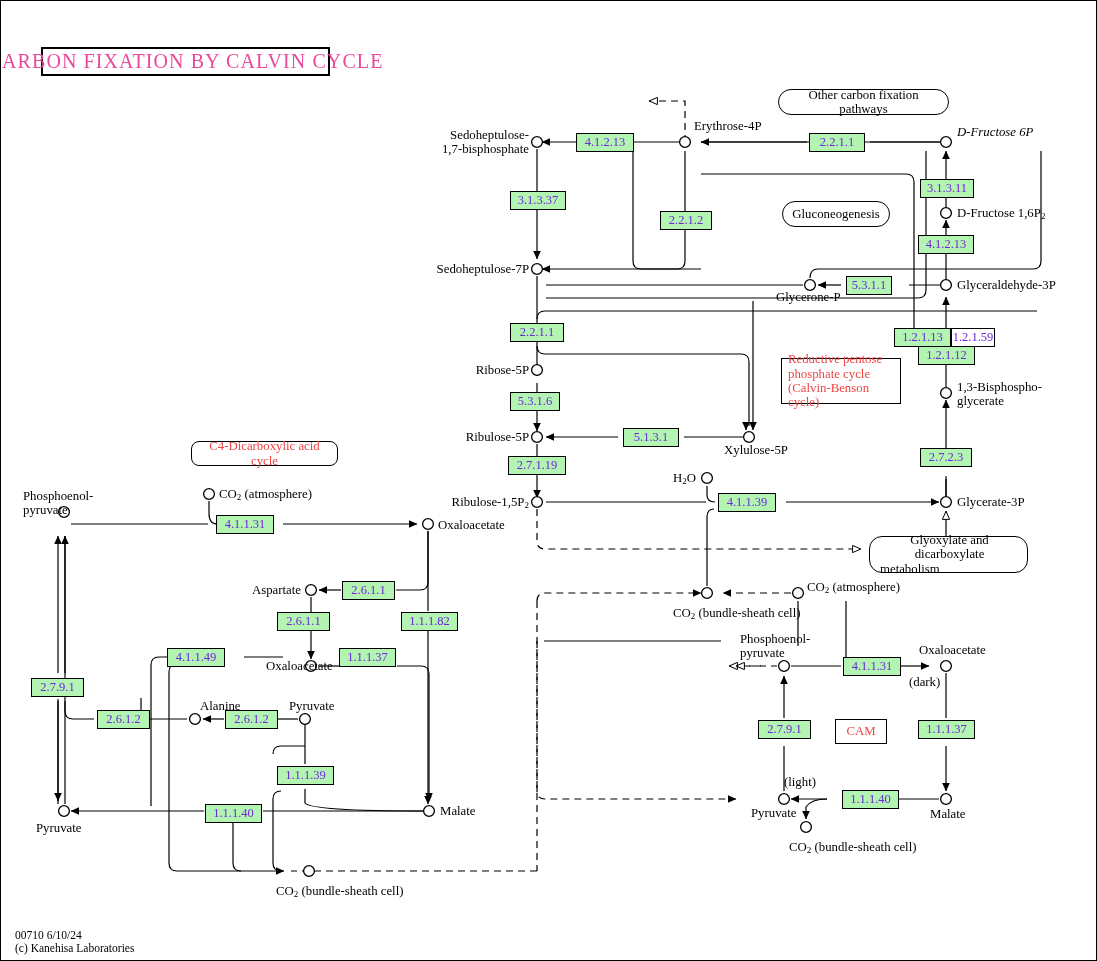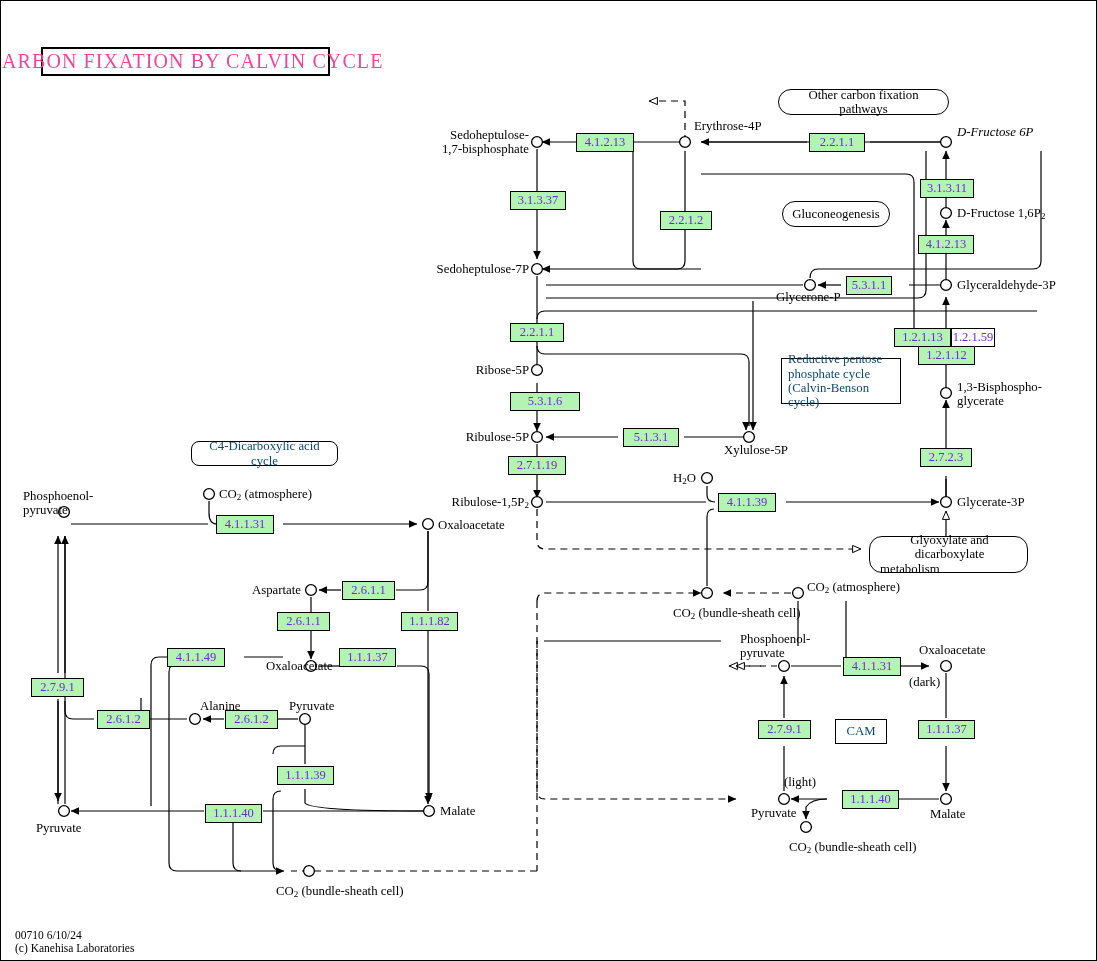--- a/index.html
+++ b/index.html
@@ -24,21 +24,21 @@
   
   .maplink{position:absolute;border:1px solid #000;background:#fff;border-radius:13px;
            display:flex;flex-direction:column;align-items:center;justify-content:center;
            font-size:12.8px;color:#000;box-sizing:border-box;line-height:1.12;
            text-align:center;padding:2px 8px;}
   .maplink .l2{display:block;}
 
   
   .notebox{position:absolute;border:1px solid #000;background:#fff;
            display:flex;flex-direction:column;align-items:flex-start;justify-content:center;
-           font-size:12.8px;color:#0c4a6e;box-sizing:border-box;line-height:1.13;padding:2px 6px;}
+           font-size:12.8px;color:#ef4444;box-sizing:border-box;line-height:1.13;padding:2px 6px;}
   .notebox.ctr{align-items:center;text-align:center;}
 
   
   .cpd{position:absolute;font-size:12.8px;color:#000;white-space:nowrap;line-height:1.1;}
   .cpd.r{text-align:right;}
   .cpd sub{font-size:9px;vertical-align:baseline;position:relative;top:2px;}
 </style>
 </head>
 <body>
 
@@ -270,21 +270,21 @@
   <div class="ec" style="left:509px;top:190px;width:56px;">3.1.3.37</div>
   <div class="ec" style="left:659px;top:210px;width:52px;">2.2.1.2</div>
   <div class="ec" style="left:808px;top:132px;width:56px;">2.2.1.1</div>
   <div class="ec" style="left:919px;top:178px;width:54px;">3.1.3.11</div>
   <div class="ec" style="left:917px;top:234px;width:56px;">4.1.2.13</div>
   <div class="ec" style="left:845px;top:275px;width:46px;text-align:center;">5.3.1.1</div>
   <div class="ec" style="left:509px;top:322px;width:54px;">2.2.1.1</div>
   <div class="ec" style="left:893px;top:327px;width:57px;">1.2.1.13</div>
   <div class="ec white" style="left:950px;top:327px;width:44px;">1.2.1.59</div>
   <div class="ec" style="left:917px;top:345px;width:57px;">1.2.1.12</div>
-  <div class="ec" style="left:509px;top:391px;width:70px;">5.3.1.6</div>
+  <div class="ec" style="left:509px;top:391px;width:50px;">5.3.1.6</div>
   <div class="ec" style="left:622px;top:427px;width:56px;">5.1.3.1</div>
   <div class="ec" style="left:919px;top:447px;width:52px;">2.7.2.3</div>
   <div class="ec" style="left:507px;top:455px;width:58px;">2.7.1.19</div>
   <div class="ec" style="left:717px;top:492px;width:58px;">4.1.1.39</div>
 
   <div class="ec" style="left:215px;top:514px;width:58px;">4.1.1.31</div>
   <div class="ec" style="left:341px;top:580px;width:53px;">2.6.1.1</div>
   <div class="ec" style="left:276px;top:611px;width:53px;">2.6.1.1</div>
   <div class="ec" style="left:400px;top:611px;width:57px;">1.1.1.82</div>
   <div class="ec" style="left:166px;top:647px;width:58px;">4.1.1.49</div>

